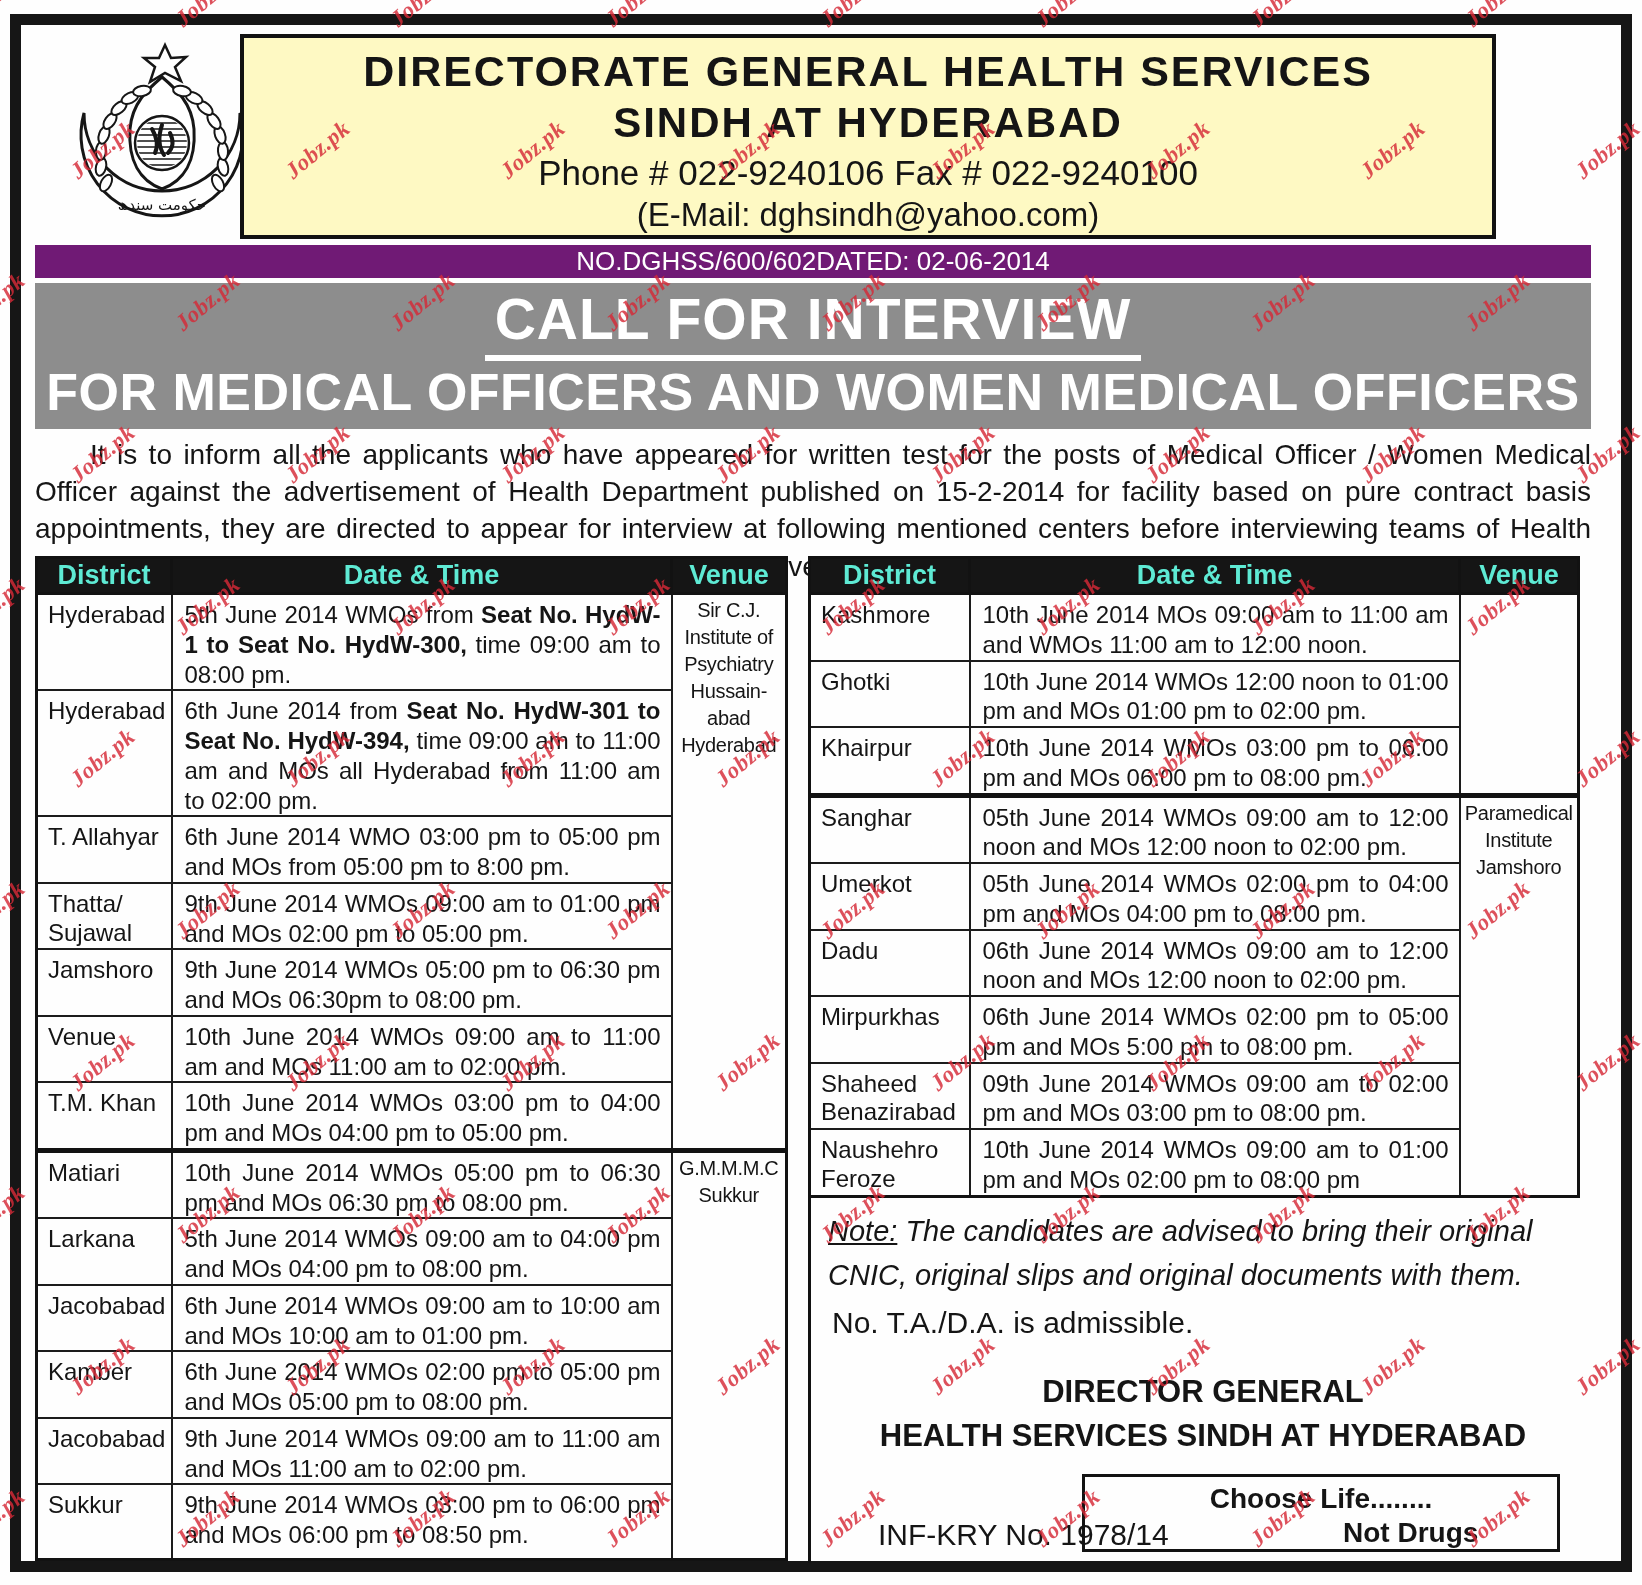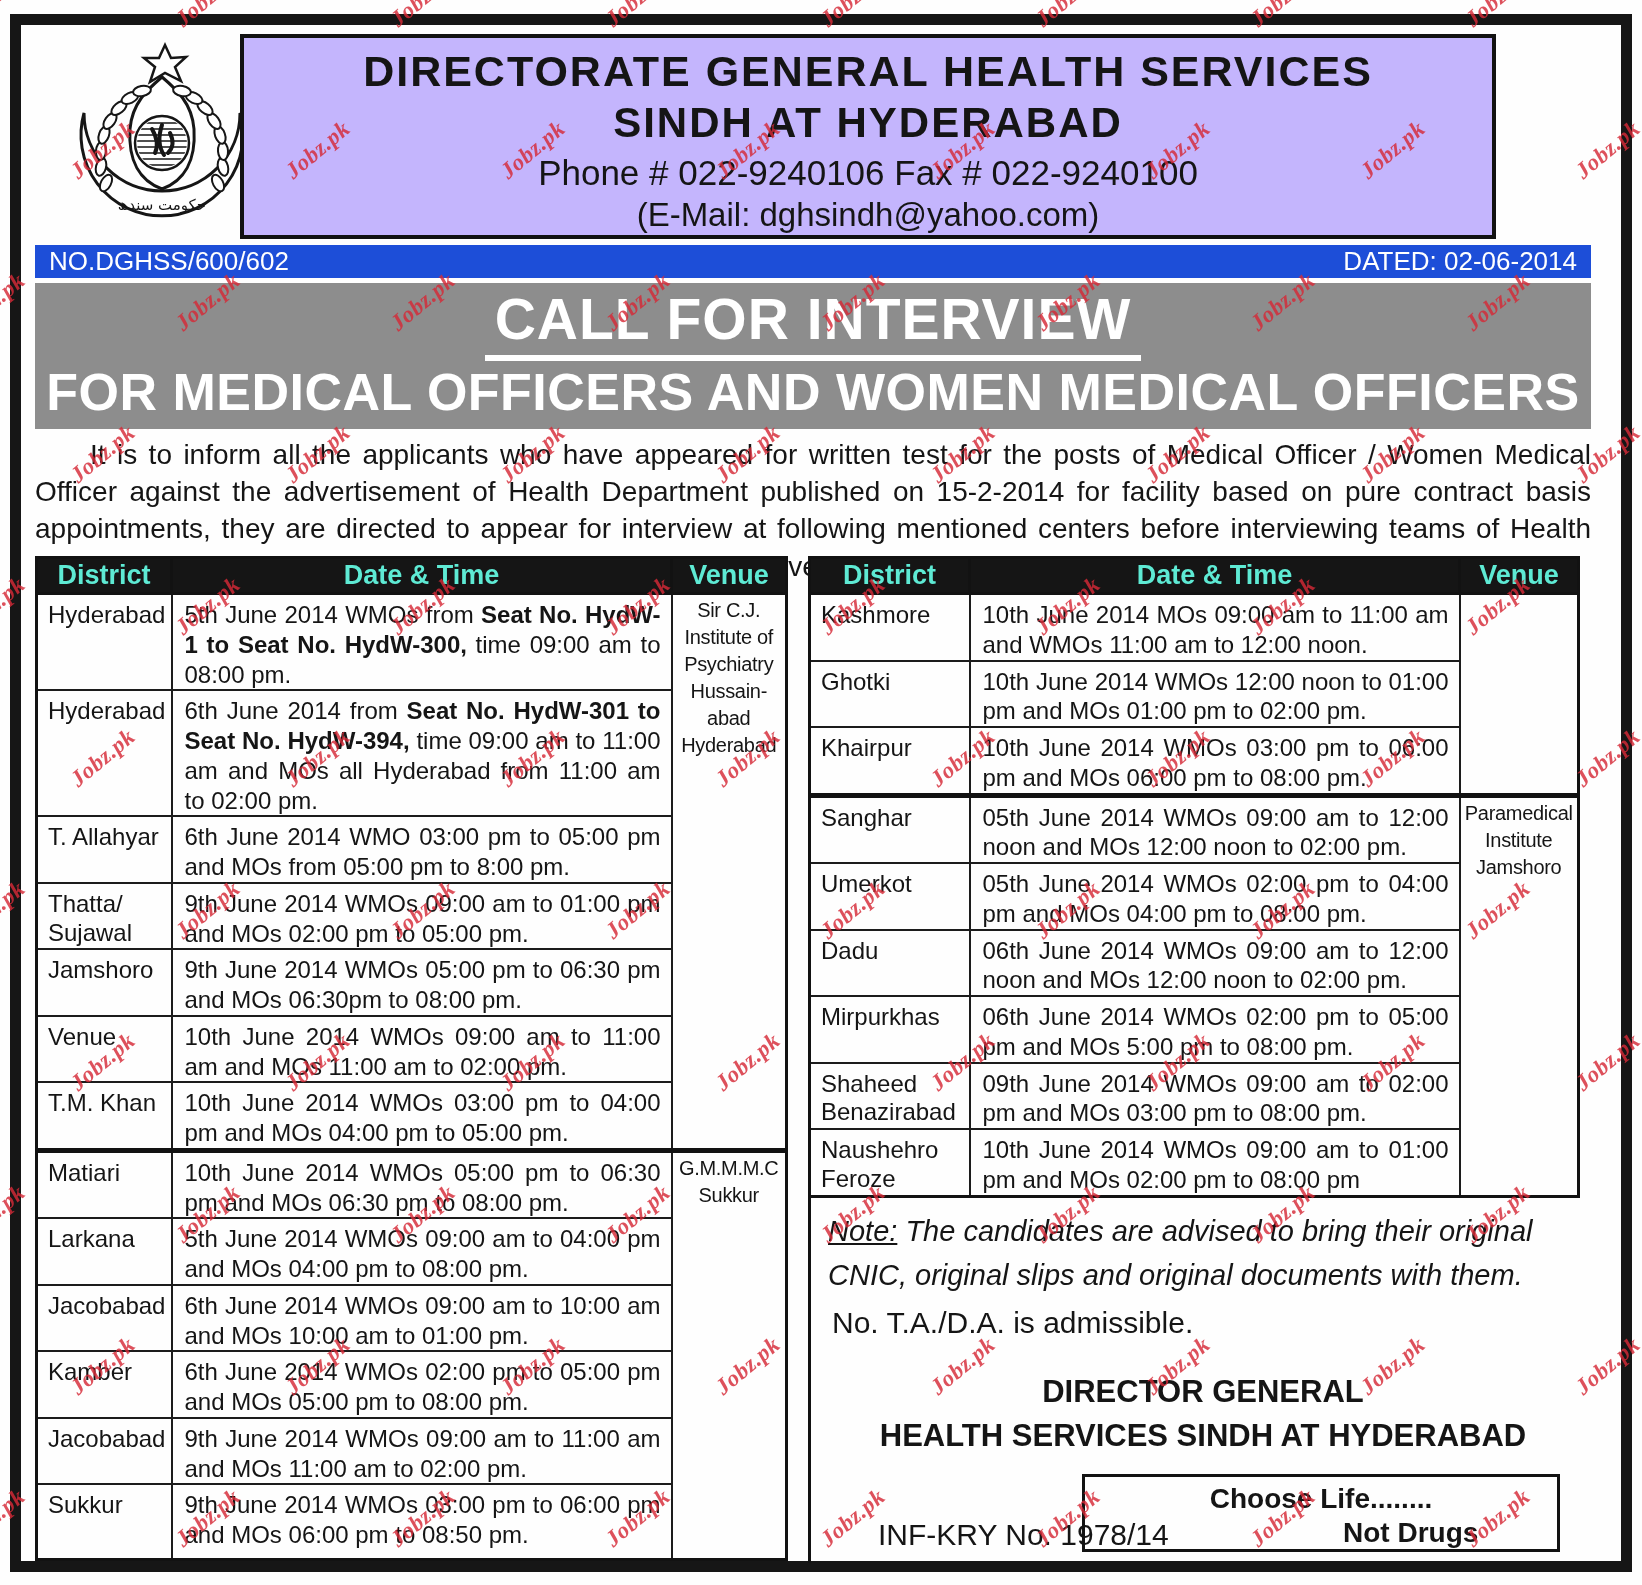--- a/index.html
+++ b/index.html
@@ -8,28 +8,28 @@
   .abs{position:absolute;}
   .ad-border{left:10px;top:14px;width:1622px;height:1558px;border:11px solid #161616;box-sizing:border-box;}
 
   
   .watermark-layer{position:absolute;inset:0;z-index:60;pointer-events:none;}
   .wm{position:absolute;color:rgba(213,42,55,0.82);font-family:"Liberation Serif",serif;
       font-style:italic;font-weight:bold;font-size:23px;transform:rotate(-40deg);letter-spacing:.5px;white-space:nowrap;}
 
   
   .logo{left:62px;top:42px;width:200px;height:202px;}
-  .title-box{left:240px;top:34px;width:1256px;height:205px;background:#c4b5fd;border:4px solid #121212;
+  .title-box{left:240px;top:34px;width:1256px;height:205px;background:#fef9c3;border:4px solid #121212;
              box-sizing:border-box;text-align:center;}
   .org1{font-size:43px;font-weight:bold;letter-spacing:2px;margin-top:9px;}
   .org2{font-size:42px;font-weight:bold;letter-spacing:2px;margin-top:3px;}
   .phone{font-size:35px;margin-top:6px;}
   .email{font-size:33px;margin-top:3px;}
-  .ref-bar{left:35px;top:245px;width:1556px;height:33px;background:#1d4ed8;color:#fff;font-size:26px;
-           display:flex;justify-content:space-between;align-items:center;padding:0 14px;box-sizing:border-box;}
+  .ref-bar{left:35px;top:245px;width:1556px;height:33px;background:#701a75;color:#fff;font-size:26px;
+           display:flex;justify-content:center;align-items:center;padding:0 14px;box-sizing:border-box;}
   .banner{left:35px;top:283px;width:1556px;height:146px;background:#8d8d8d;color:#fff;text-align:center;}
   .banner-title{display:inline-block;margin-top:3px;font-size:57px;font-weight:bold;letter-spacing:1px;
                 border-bottom:6px solid #fff;padding:0 10px 3px;}
   .banner-subtitle{font-size:52px;font-weight:bold;letter-spacing:.5px;margin-top:1px;}
   .intro{left:35px;top:436px;width:1556px;font-size:28px;line-height:1.33;text-align:justify;text-indent:55px;margin:0;}
 
   
   .sched{position:absolute;border-collapse:collapse;table-layout:fixed;border:3px solid #121212;}
   .sched th{background:#151515;color:#5eead4;font-size:27px;font-weight:bold;height:33px;border:3px solid #121212;padding:0;}
   .sched td{border:2px solid #1c1c1c;vertical-align:top;overflow:hidden;}

